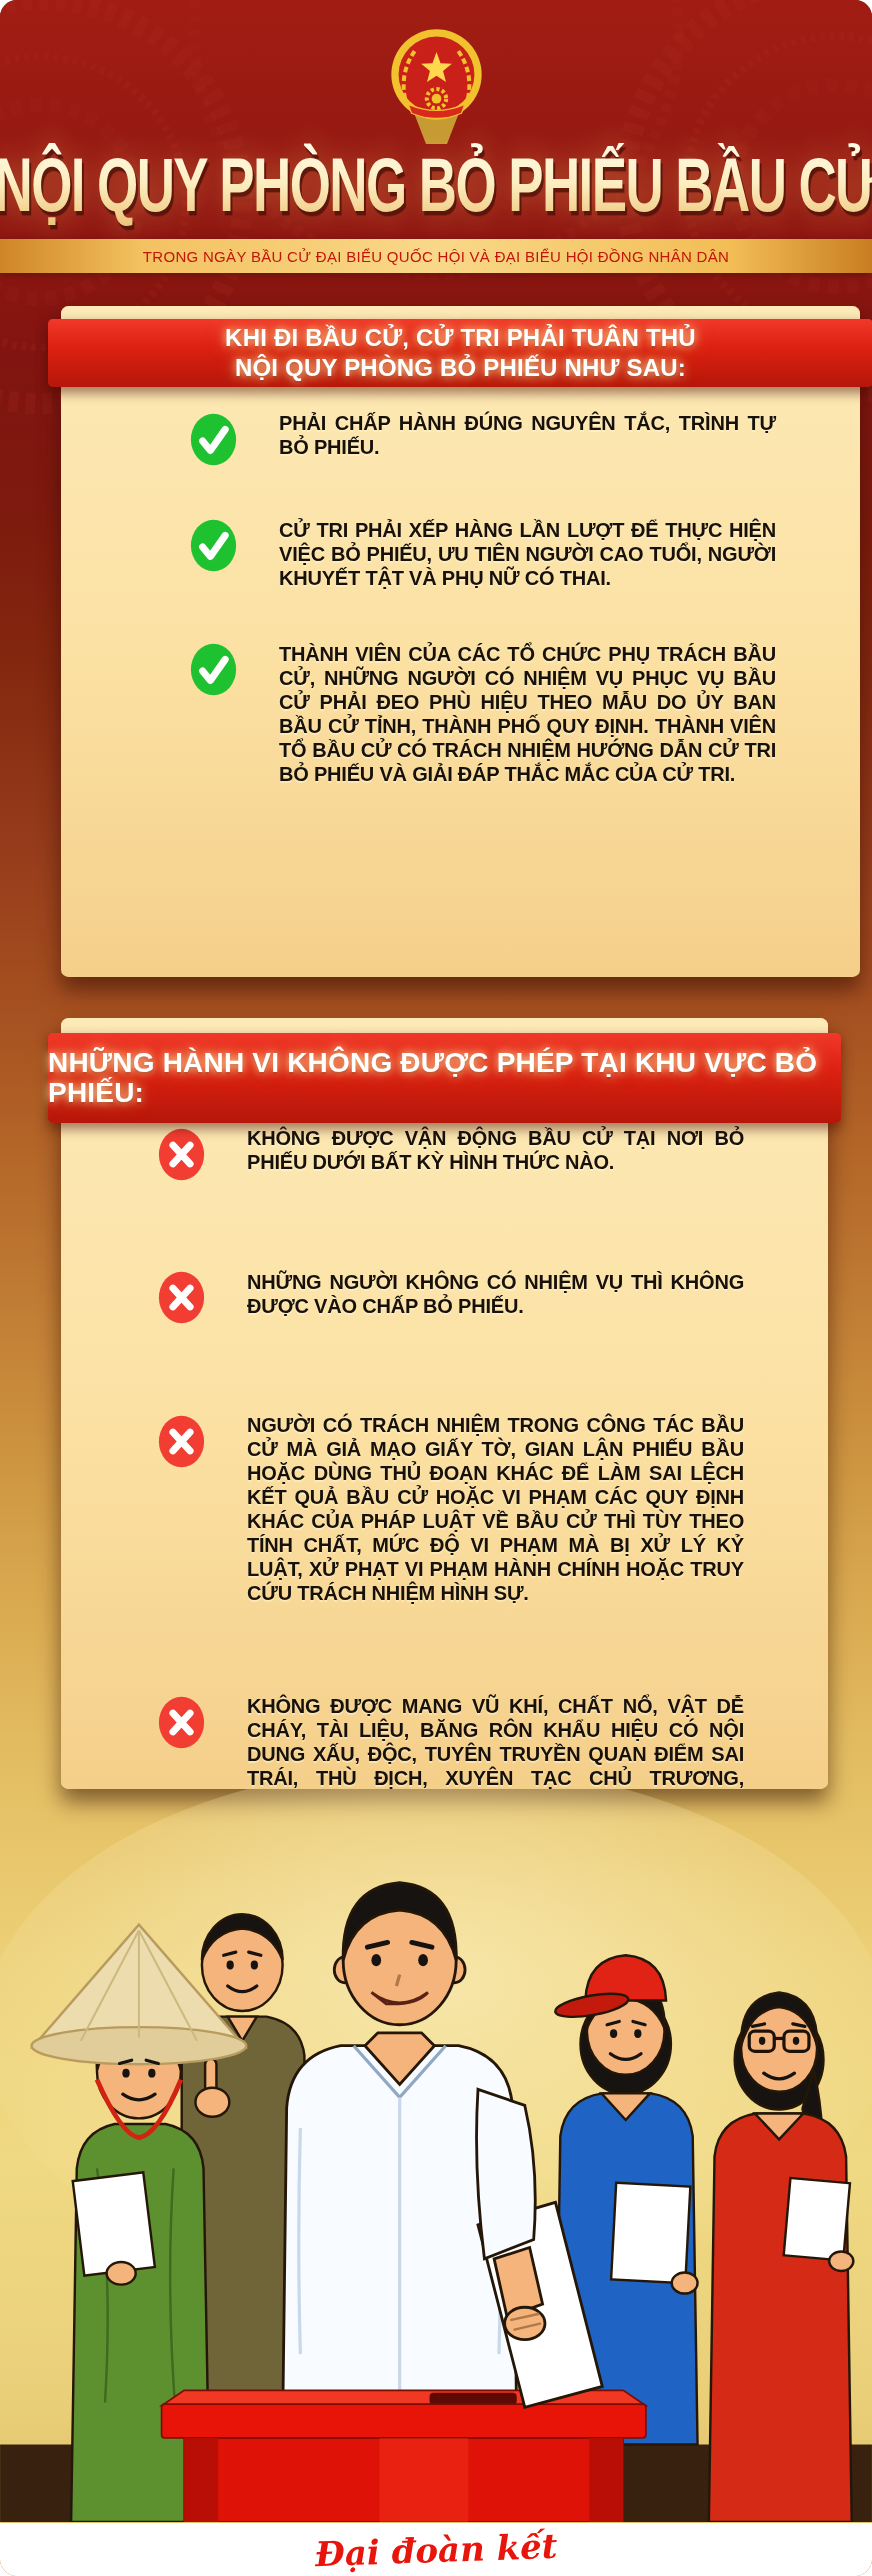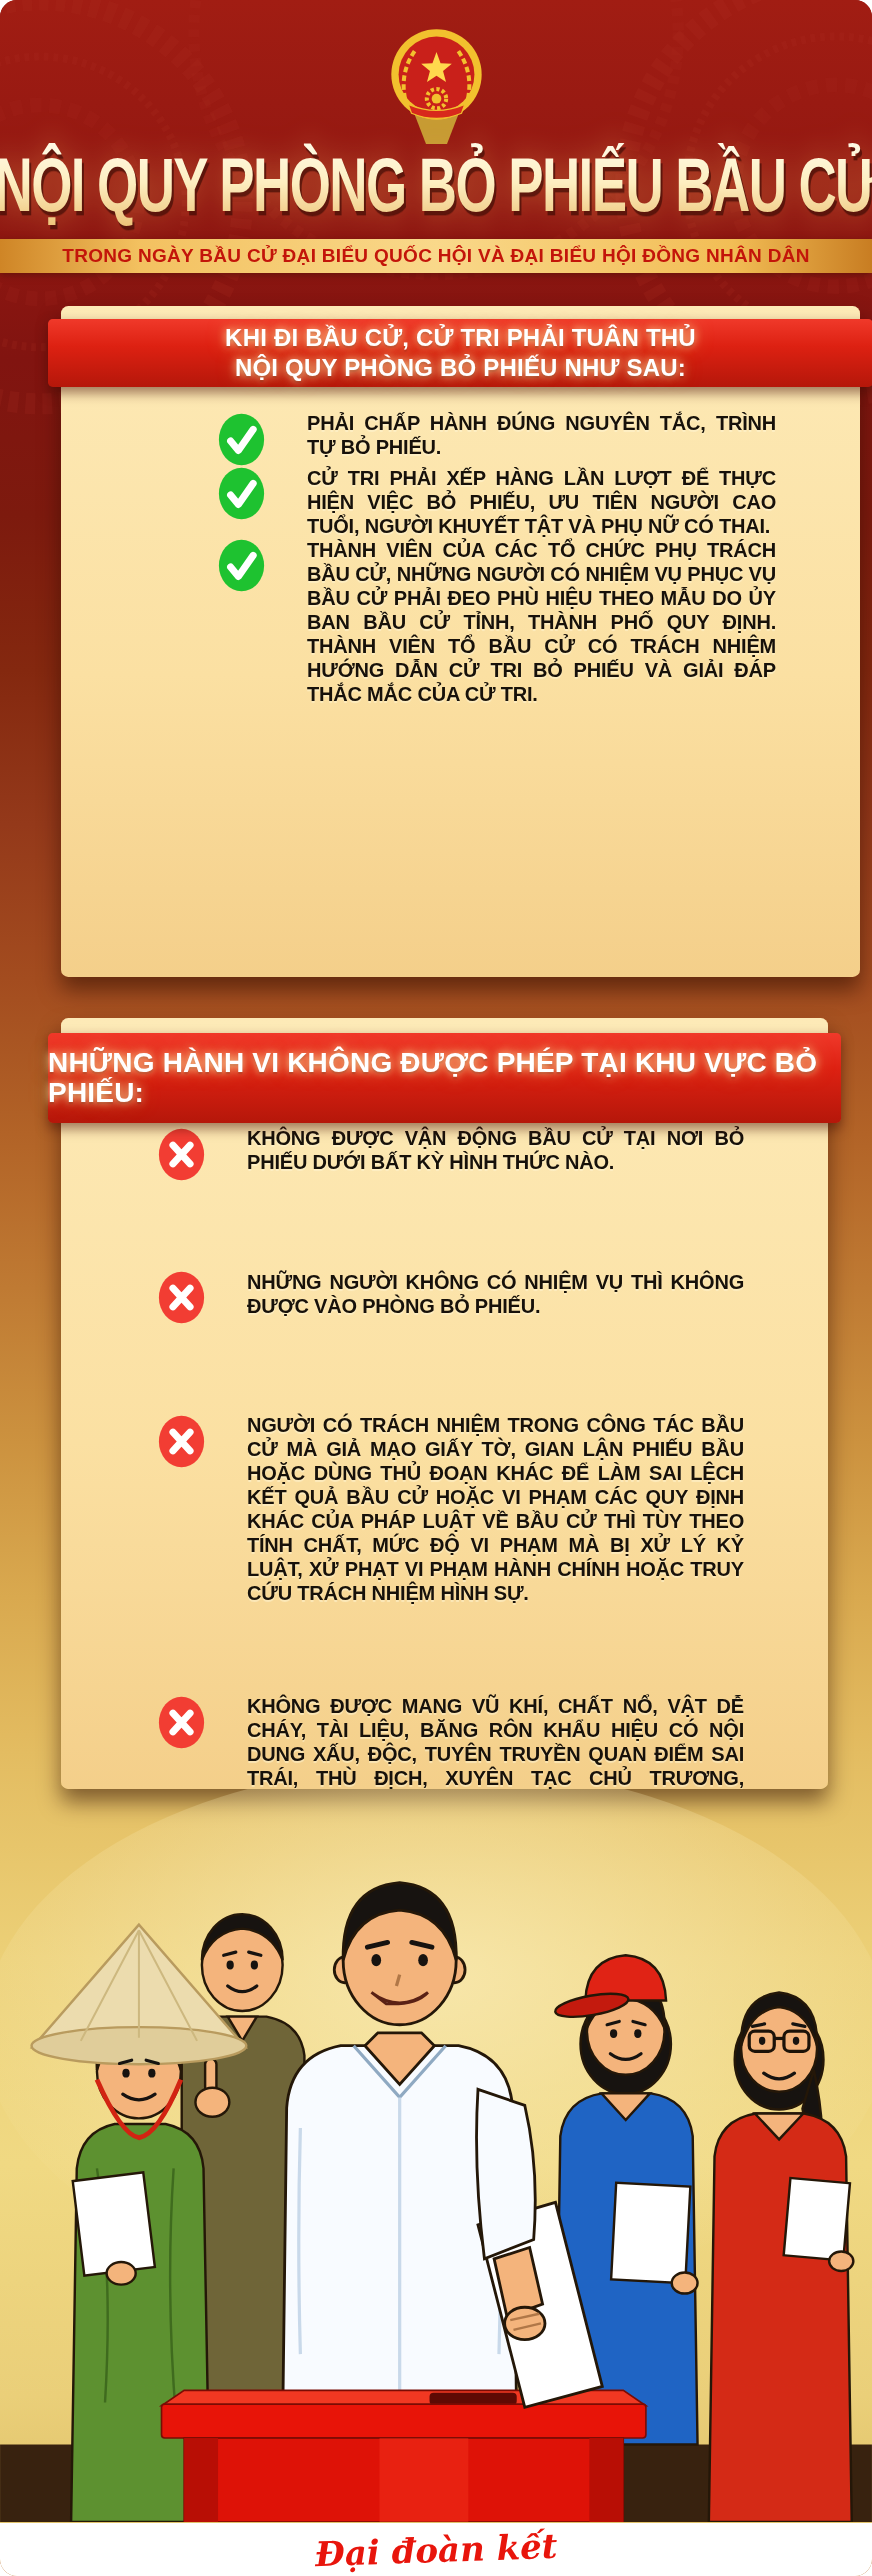--- a/index.html
+++ b/index.html
@@ -15,21 +15,21 @@
   .title{position:absolute;top:128px;left:0;width:100%;height:113px;display:flex;align-items:center;justify-content:center;}
   .title h1{margin:0;white-space:nowrap;font-size:53px;font-weight:bold;letter-spacing:-1.6px;
       transform:scaleY(1.45);transform-origin:center;
       background:linear-gradient(180deg,#fffbe9 0%,#fdeec0 48%,#ecc074 100%);
       -webkit-background-clip:text;background-clip:text;color:transparent;
       filter:drop-shadow(2.4px 3.2px 0 rgba(58,10,5,.65)) drop-shadow(0 0 11.3px rgba(255,195,100,.35));}
   .band{position:absolute;top:239px;left:0;width:100%;height:34px;
       background:linear-gradient(90deg,#cf8526,#f3c160 16%,#f9d88a 50%,#f2bd55 84%,#c87d22);
       display:flex;align-items:center;justify-content:center;
       box-shadow:0 2.4px 6.5px rgba(70,15,5,.5);}
-  .band span{color:#c3150a;font-weight:bold;font-size:19px;letter-spacing:0.3px;}
+  .band span{color:#c3150a;font-weight:normal;font-size:15px;letter-spacing:0.3px;}
   
   .card{position:absolute;left:61px;width:767px;border-radius:7.3px;overflow:visible;
       background:linear-gradient(180deg,#fdeab7 0%,#fbe0a2 55%,#f4cf8a 100%);
       box-shadow:0 13px 21px rgba(45,12,2,.55);}
   .card1{top:306px;height:671px;padding-left:32px;}
   .card2{top:1018px;height:771px;}
   .ribbon{position:absolute;left:-13px;right:-13px;display:flex;flex-direction:column;
       align-items:center;justify-content:center;border-radius:4.8px;
       background:linear-gradient(180deg,#f0392a 0%,#dd2112 40%,#b5170a 100%);
       box-shadow:0 5.7px 11.3px rgba(70,12,4,.5);}
@@ -37,21 +37,21 @@
       background:#8f0d05;z-index:-1;}
   .ribbon::before{left:0;border-radius:0 0 0 13px;}
   .ribbon::after{right:0;border-radius:0 0 13px 0;}
   .ribbon1{top:13px;height:68px;}
   .ribbon2{top:14.5px;height:90px;}
   .ribbon span{color:#fff;font-weight:bold;font-size:24px;line-height:30px;letter-spacing:0.2px;
       text-shadow:0 0 8px rgba(255,235,170,.95),0 0 18px rgba(255,205,110,.55),0 1.6px 1.6px rgba(95,12,2,.4);}
   .ribbon2 span{font-size:28px;}
   .rules{display:flex;flex-direction:column;box-sizing:border-box;height:100%;overflow:hidden;
       padding:105px 84px 16px 97px;}
-  .card1 .rules{margin-left:28px;}
+  .card1 .rules{gap:52px;}
   .card2 .rules{gap:89px;padding-top:108px;}
   .rule{display:flex;align-items:flex-start;}
   .badge{flex:0 0 47px;width:47px;height:53px;margin-top:1.6px;}
   .rule p{margin:0 0 0 42px;width:499px;color:#17110a;font-weight:bold;font-size:20px;
       line-height:24px;letter-spacing:-0.2px;text-align:justify;
       text-shadow:0 1.6px 0.8px rgba(255,246,214,.55);}
   
   .scene{position:absolute;top:1789px;left:0;width:872px;height:733px;}
   .footer{position:absolute;top:2523px;left:0;width:100%;height:53px;background:#ffffff;
       display:flex;align-items:center;justify-content:center;}
@@ -138,21 +138,21 @@
             <ellipse cx="30" cy="34" rx="29" ry="33" fill="#f23d33"></ellipse>
             <path d="M19 22 L41 46 M41 22 L19 46" stroke="#fff" stroke-width="9" fill="none" stroke-linecap="round"></path>
           </svg>
         <p>KHÔNG ĐƯỢC VẬN ĐỘNG BẦU CỬ TẠI NƠI BỎ PHIẾU DƯỚI BẤT KỲ HÌNH THỨC NÀO.</p>
       </div>
       <div class="rule">
         <svg class="badge" viewBox="0 0 60 68">
             <ellipse cx="30" cy="34" rx="29" ry="33" fill="#f23d33"></ellipse>
             <path d="M19 22 L41 46 M41 22 L19 46" stroke="#fff" stroke-width="9" fill="none" stroke-linecap="round"></path>
           </svg>
-        <p>NHỮNG NGƯỜI KHÔNG CÓ NHIỆM VỤ THÌ KHÔNG ĐƯỢC VÀO PHÒNG BỎ PHIẾU.</p>
+        <p>NHỮNG NGƯỜI KHÔNG CÓ NHIỆM VỤ THÌ KHÔNG ĐƯỢC VÀO CHẤP BỎ PHIẾU.</p>
       </div>
       <div class="rule">
         <svg class="badge" viewBox="0 0 60 68">
             <ellipse cx="30" cy="34" rx="29" ry="33" fill="#f23d33"></ellipse>
             <path d="M19 22 L41 46 M41 22 L19 46" stroke="#fff" stroke-width="9" fill="none" stroke-linecap="round"></path>
           </svg>
         <p>NGƯỜI CÓ TRÁCH NHIỆM TRONG CÔNG TÁC BẦU CỬ MÀ GIẢ MẠO GIẤY TỜ, GIAN LẬN PHIẾU BẦU HOẶC DÙNG THỦ ĐOẠN KHÁC ĐỂ LÀM SAI LỆCH KẾT QUẢ BẦU CỬ HOẶC VI PHẠM CÁC QUY ĐỊNH KHÁC CỦA PHÁP LUẬT VỀ BẦU CỬ THÌ TÙY THEO TÍNH CHẤT, MỨC ĐỘ VI PHẠM MÀ BỊ XỬ LÝ KỶ LUẬT, XỬ PHẠT VI PHẠM HÀNH CHÍNH HOẶC TRUY CỨU TRÁCH NHIỆM HÌNH SỰ.</p>
       </div>
       <div class="rule">
         <svg class="badge" viewBox="0 0 60 68">

